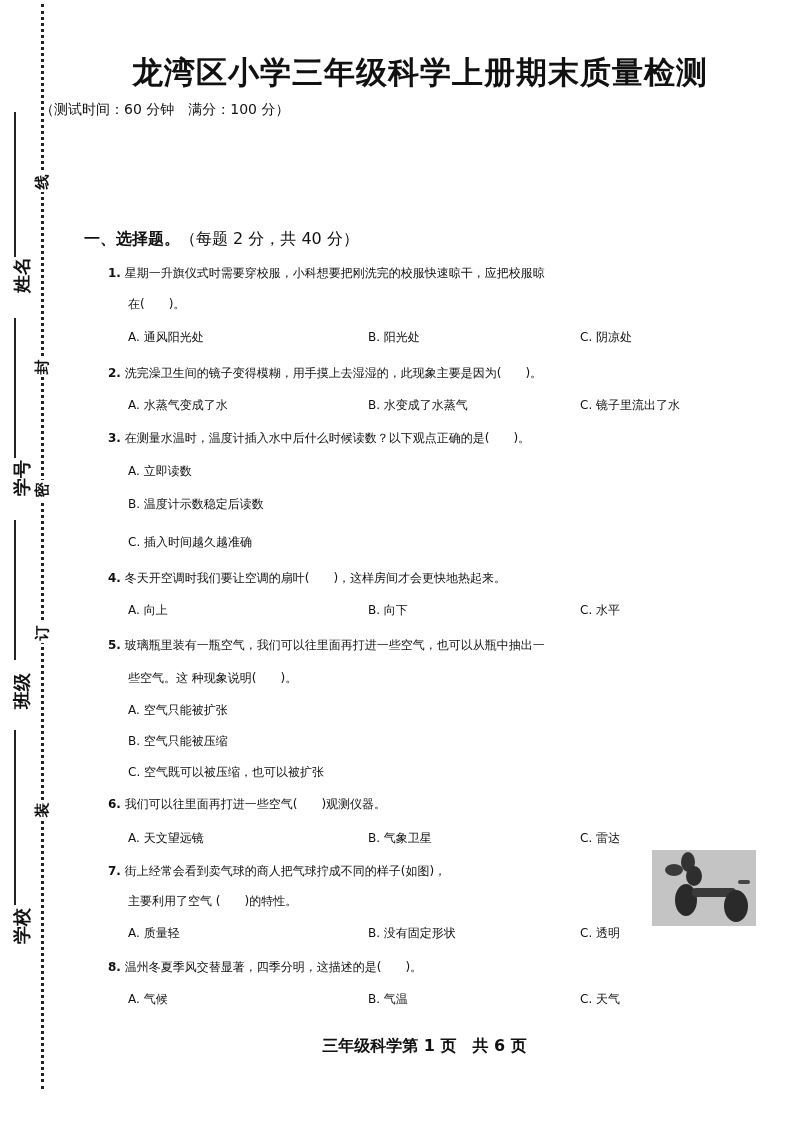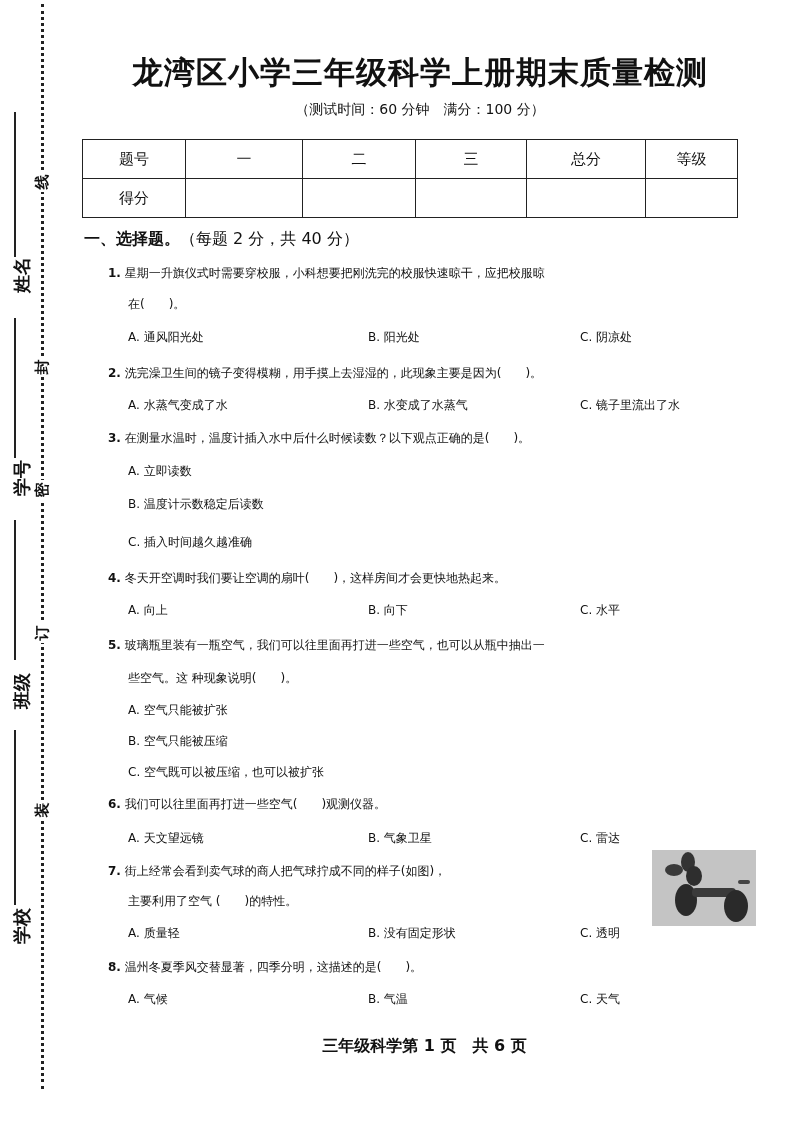--- a/index.html
+++ b/index.html
@@ -26,21 +26,21 @@
     position:absolute; left:2px; width:40px; height:22px;
     font-size:18px; font-weight:bold; line-height:22px; white-space:nowrap;
     transform:rotate(-90deg); transform-origin:center center;
   }
 
   .title {
     position:absolute; left:0; right:0; top:52px; text-align:center;
     font-size:31px; font-weight:bold; letter-spacing:1px; padding-left:40px;font-family:Liberation Serif, serif;
   }
   .subtitle {
-    position:absolute; left:0; right:0; top:101px; text-align:center;
+    position:absolute; left:0; right:0; top:101px; 
     font-size:14px; padding-left:40px;
   }
   table.score {
     position:absolute; left:82px; top:139px; width:656px; height:74px;
     border-collapse:collapse; font-size:15px;
   }
   table.score td {
     border:1.5px solid #222; text-align:center; height:36px;
   }
   .section {
@@ -89,36 +89,20 @@
 
   <div class="field-line" style="top:730px;height:175px"></div>
   <div class="field-label" style="top:913px">学校</div>
 </div>
 
 <div class="title">龙湾区小学三年级科学上册期末质量检测</div>
 <div class="subtitle">（测试时间：60 分钟　满分：100 分）</div>
 
 <table class="score">
   <tbody>
-      <tr>
-    <td style="width:100px">题号</td>
-    <td style="width:114px">一</td>
-    <td style="width:110px">二</td>
-    <td style="width:108px">三</td>
-    <td style="width:116px">总分</td>
-    <td>等级</td>
-  </tr>
-  <tr>
-    <td>得分</td>
-    <td></td>
-    <td></td>
-    <td></td>
-    <td></td>
-    <td></td>
-  </tr>
 </tbody>
   </table>
 
 <div class="section">
   <span>一、选择题。</span><span class="note">（每题 2 分，共 40 分）</span>
 </div>
 
 <div class="line q" style="top:262px">
   <span class="num">1.</span> <span>星期一升旗仪式时需要穿校服，小科想要把刚洗完的校服快速晾干，应把校服晾</span>
 </div>

